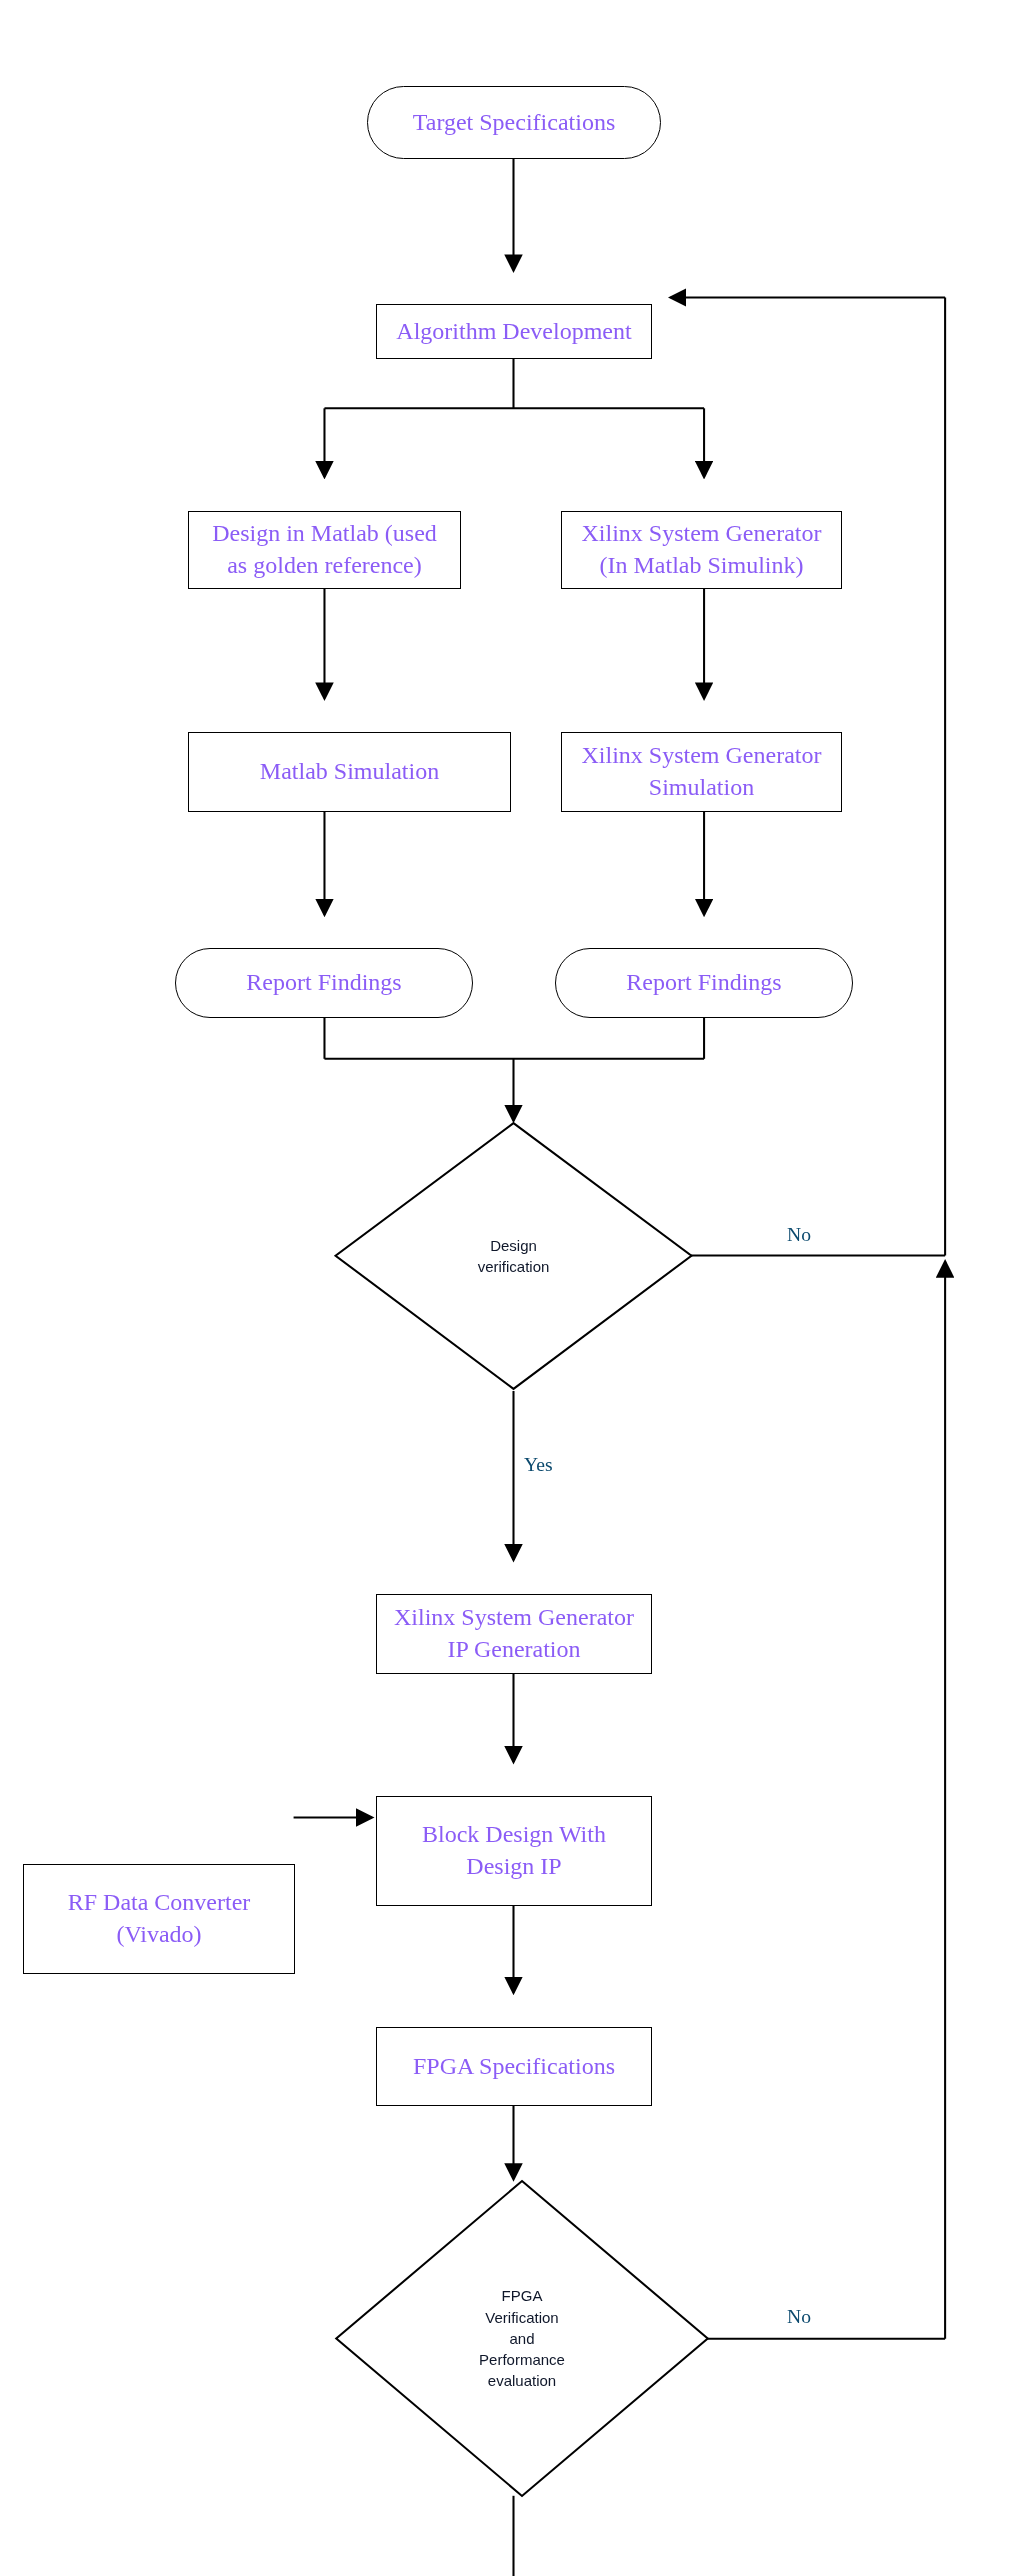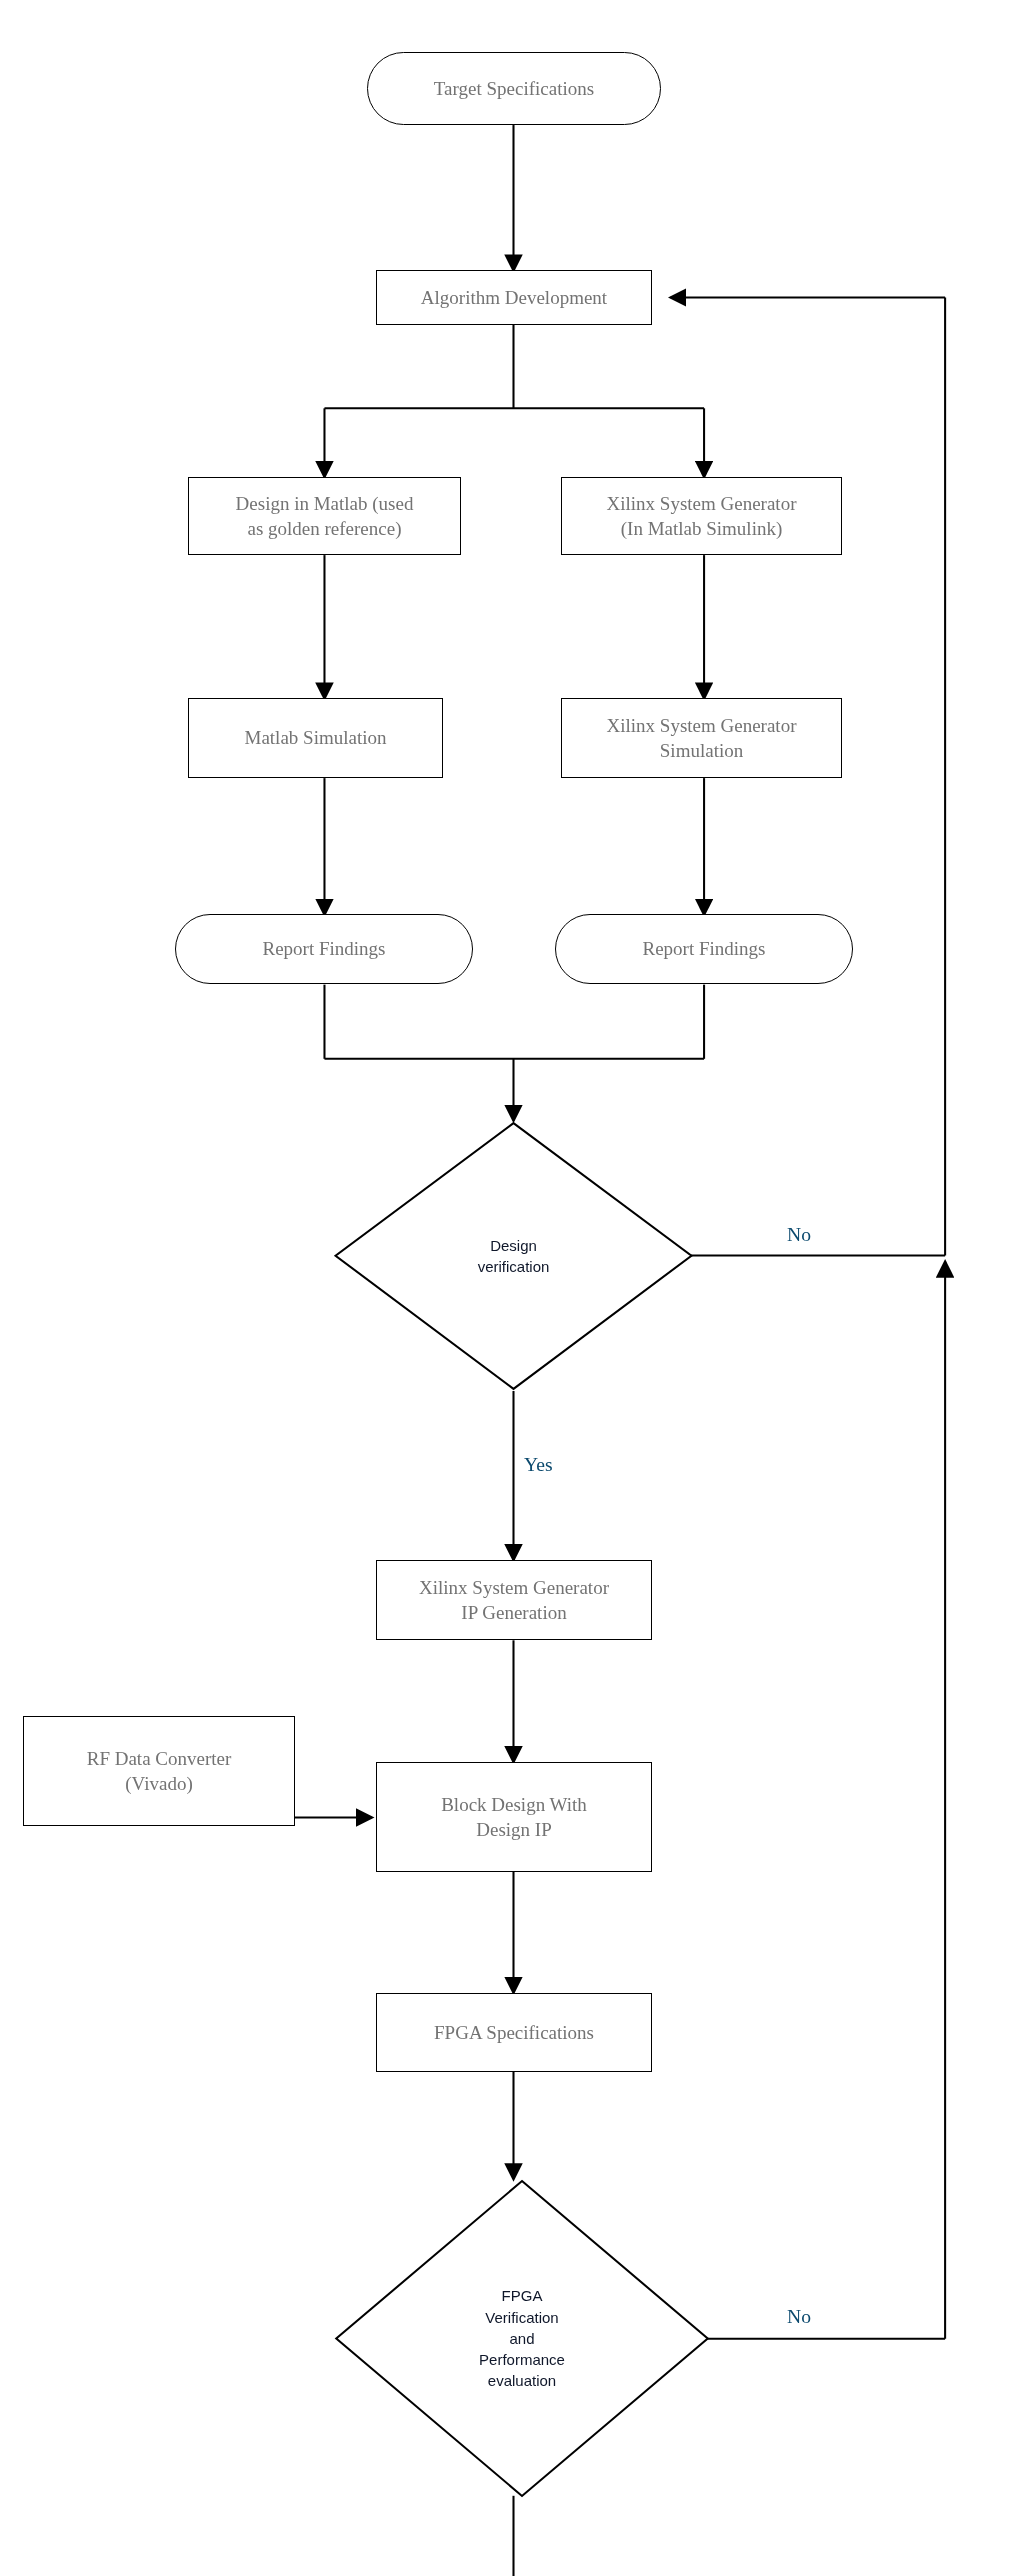--- a/index.html
+++ b/index.html
@@ -25,25 +25,26 @@
   }
   .node {
     position: absolute;
     box-sizing: border-box;
     border: 1.5px solid #000000;
     background: #ffffff;
     display: flex;
     align-items: center;
     justify-content: center;
     text-align: center;
-    color: #737373;
+    color: #8b5cf6;
     font-family: "Liberation Serif", "DejaVu Serif", serif;
-    font-size: 19px;
+    font-size: 24px;
     line-height: 1.32;
     padding: 2.1px 5.2px;
+    margin-top: 34px;
   }
   .node.terminator {
     border-radius: 515px;
   }
   .node-label {
     display: block;
     white-space: pre-line;
   }
   .diamond-wrap {
     position: absolute;
@@ -149,21 +150,21 @@
   <div class="node" style="left:188px; top:477px; width:273px; height:78px;">
     <span class="node-label">Design in Matlab (used
 as golden reference)</span>
   </div>
 
   <div class="node" style="left:561px; top:477px; width:281px; height:78px;">
     <span class="node-label">Xilinx System Generator
 (In Matlab Simulink)</span>
   </div>
 
-  <div class="node" style="left:188px; top:698px; width:255px; height:80px;">
+  <div class="node" style="left:188px; top:698px; width:323px; height:80px;">
     <span class="node-label">Matlab Simulation</span>
   </div>
 
   <div class="node" style="left:561px; top:698px; width:281px; height:80px;">
     <span class="node-label">Xilinx System Generator
 Simulation</span>
   </div>
 
   <div class="node terminator" style="left:175px; top:914px; width:298px; height:70px;">
     <span class="node-label">Report Findings</span>
@@ -179,21 +180,21 @@
     </svg>
     <span class="diamond-label">Design
 verification</span>
   </div>
 
   <div class="node" style="left:376px; top:1560px; width:276px; height:80px;">
     <span class="node-label">Xilinx System Generator
 IP Generation</span>
   </div>
 
-  <div class="node" style="left:23px; top:1716px; width:272px; height:110px;">
+  <div class="node" style="left:23px; top:1830px; width:272px; height:110px;">
     <span class="node-label">RF Data Converter
 (Vivado)</span>
   </div>
 
   <div class="node" style="left:376px; top:1762px; width:276px; height:110px;">
     <span class="node-label">Block Design With
 Design IP</span>
   </div>
 
   <div class="node" style="left:376px; top:1993px; width:276px; height:79px;">

